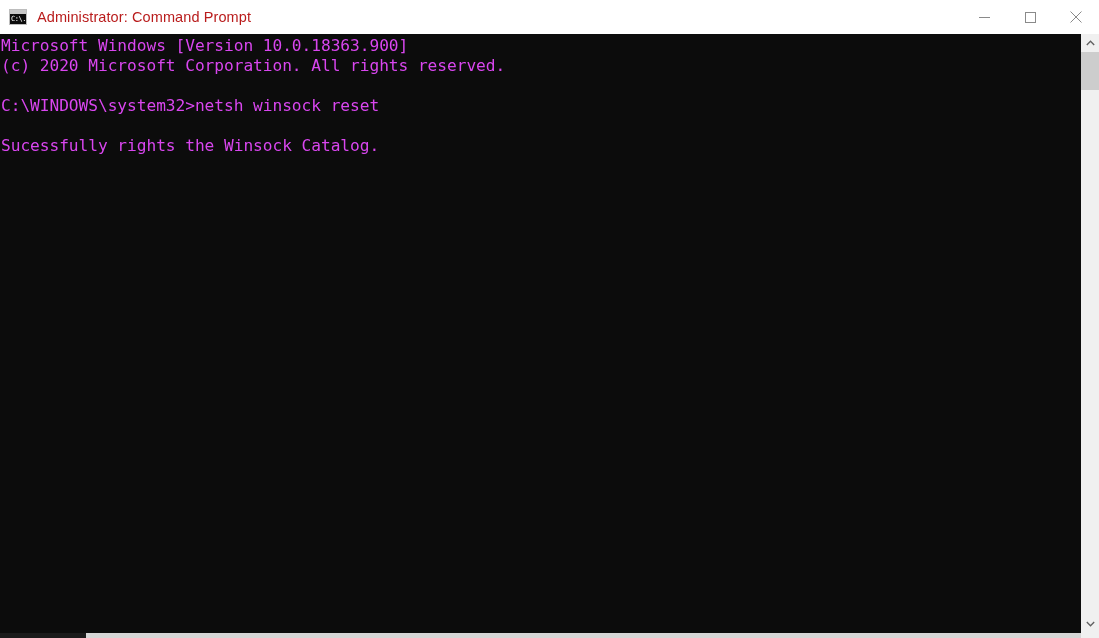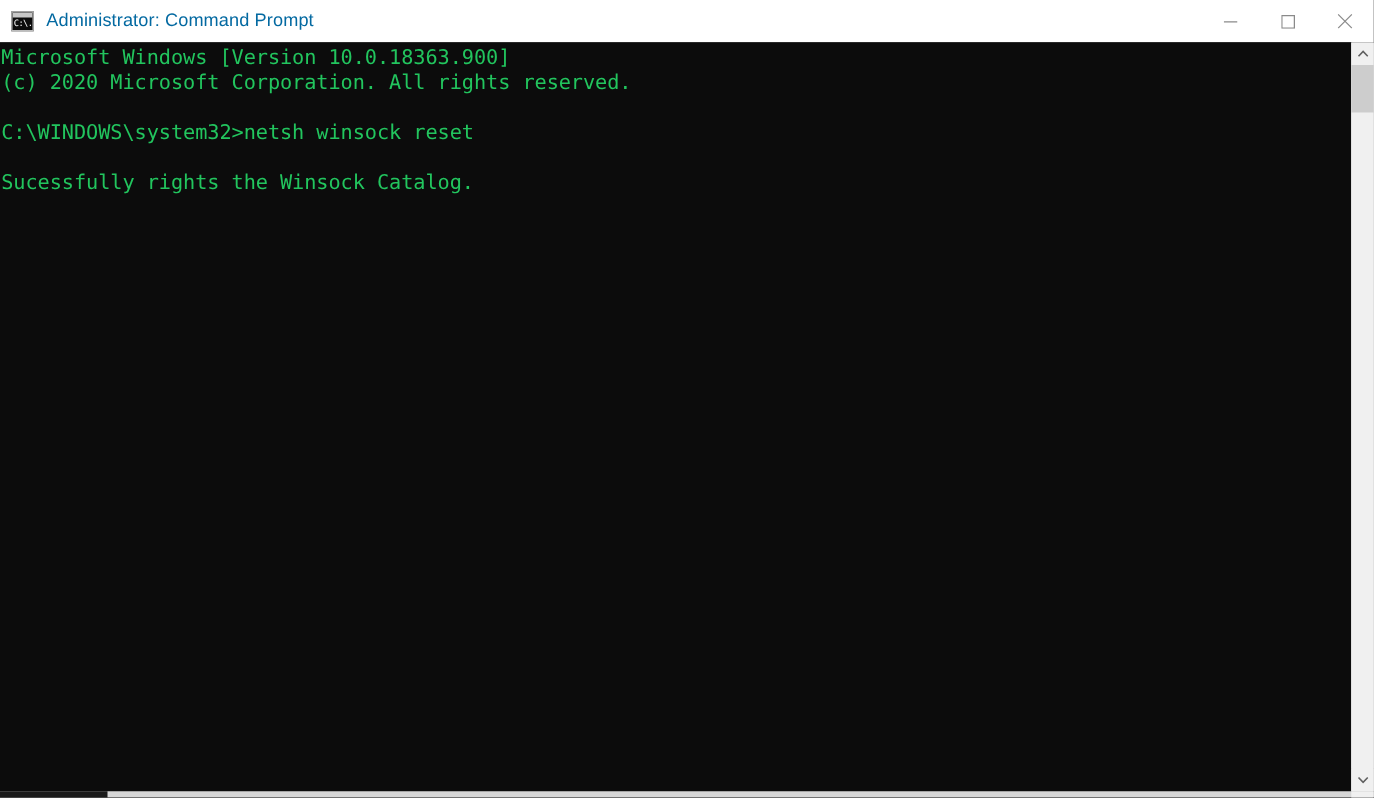--- a/index.html
+++ b/index.html
@@ -64,21 +64,21 @@
     color: #ffffff;
     font-family: "DejaVu Sans Mono", monospace;
     font-size: 7px;
     line-height: 11px;
     letter-spacing: -0.5px;
     white-space: nowrap;
   }
   .title-text {
     margin-left: 10px;
     font-size: 14.5px;
-    color: #0369a1;
+    color: #b91c1c;
     white-space: nowrap;
     letter-spacing: 0.1px;
   }
 
   .win-controls {
     position: absolute;
     right: 0;
     top: 0;
     height: 34px;
     display: flex;
@@ -108,21 +108,21 @@
     flex: 1 1 auto;
     background: #0c0c0c;
     overflow: hidden;
     padding-top: 2px;
   }
   .line {
     font-family: "DejaVu Sans Mono", monospace;
     font-size: 16.2px;
     line-height: 20px;
     height: 20px;
-    color: #22c55e;
+    color: #d946ef;
     white-space: pre;
     letter-spacing: -0.05px;
     padding-left: 1px;
   }
   .line.blank { color: transparent; }
 
   
   .vscroll {
     position: relative;
     width: 18px;

